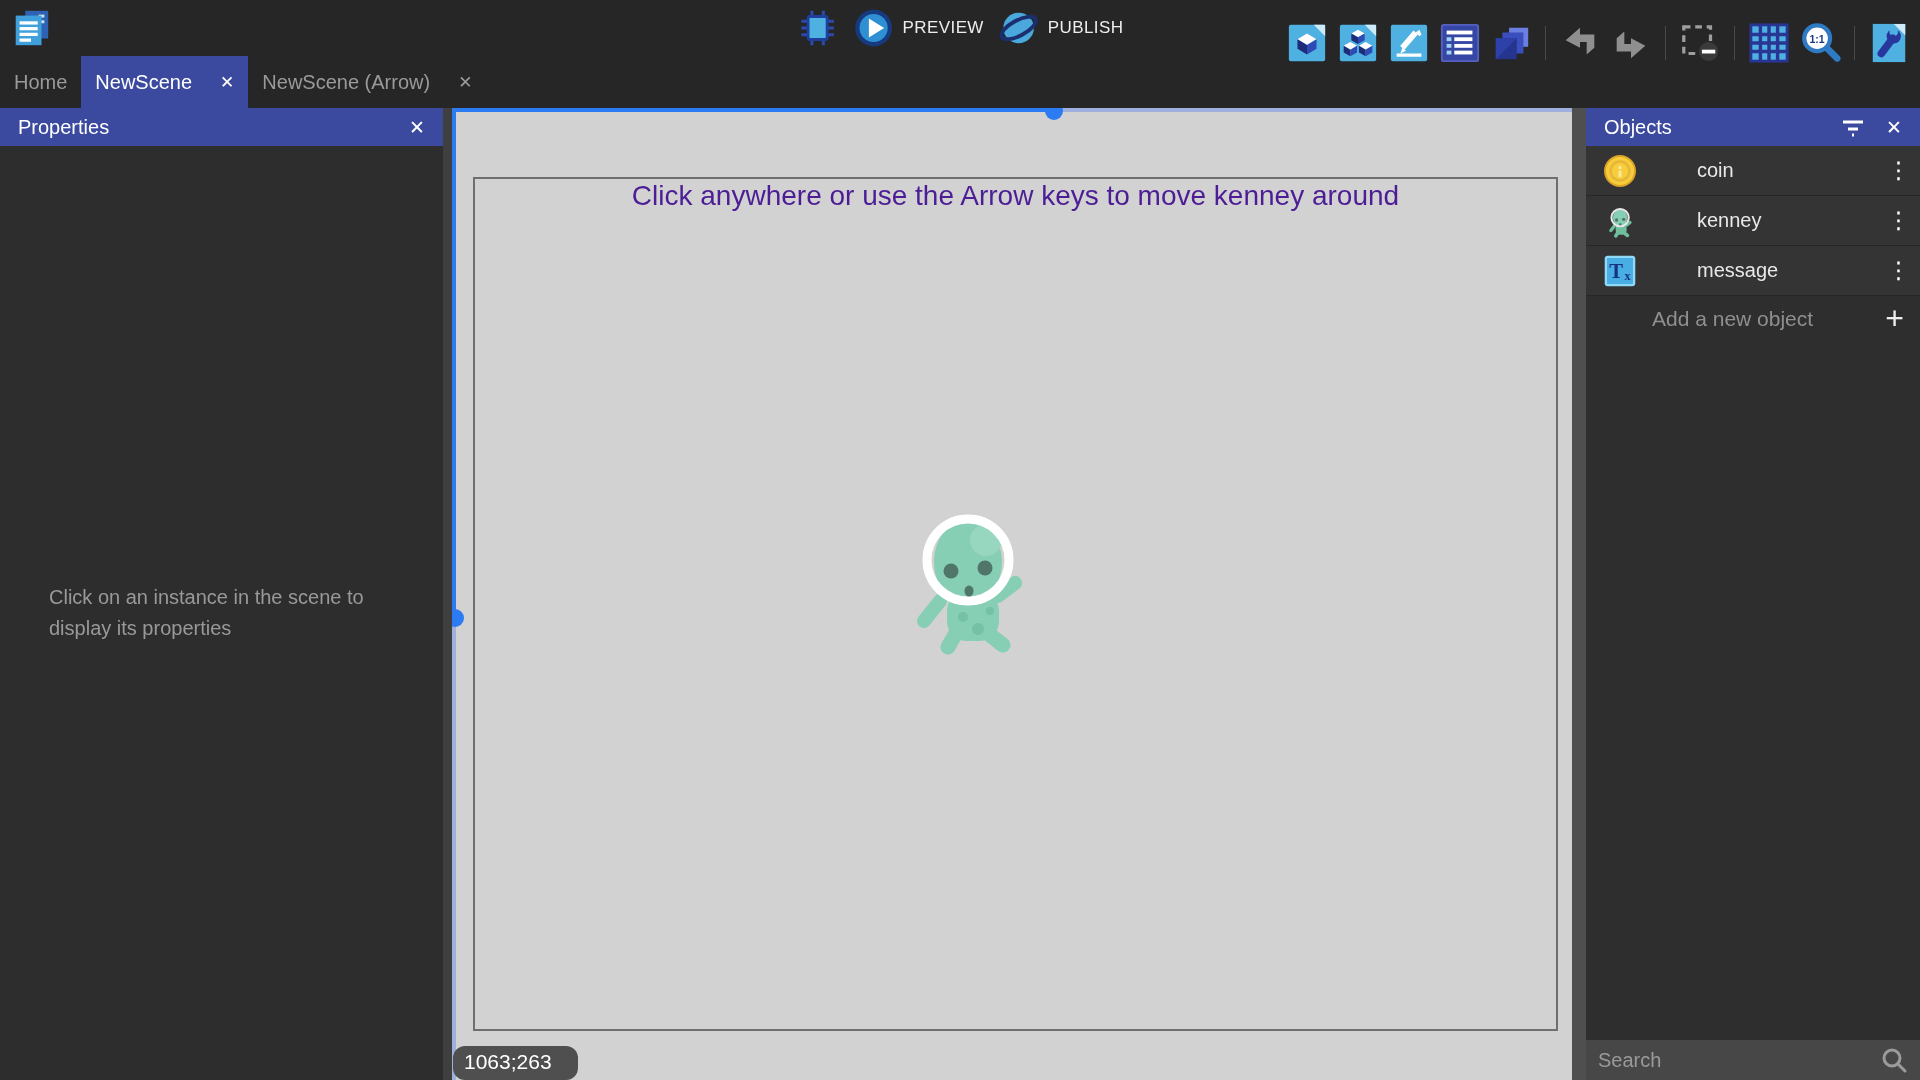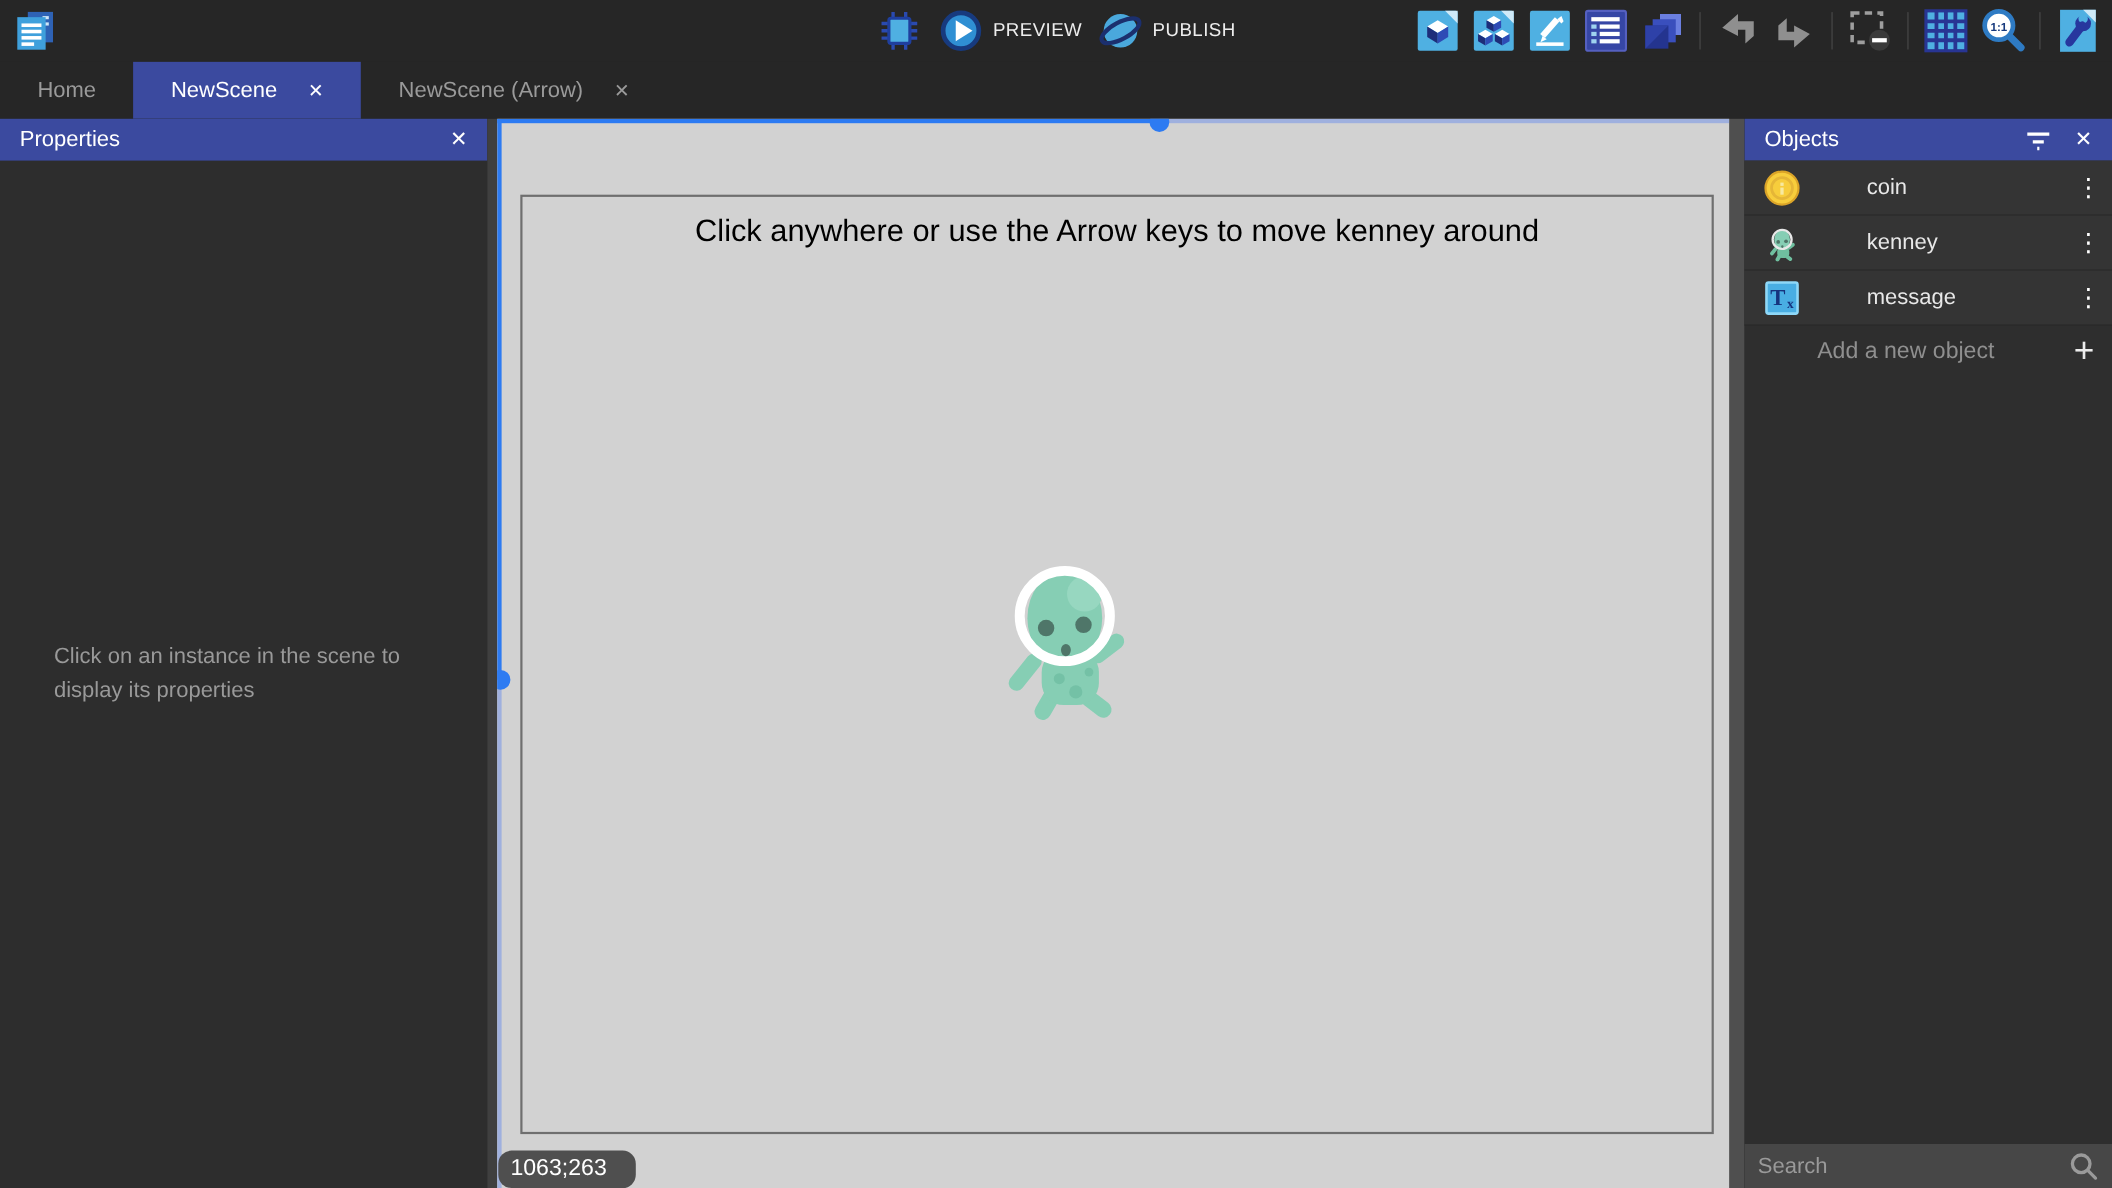--- a/index.html
+++ b/index.html
@@ -5,29 +5,29 @@
   * { margin:0; padding:0; box-sizing:border-box; }
   html,body { width:1920px; height:1080px; overflow:hidden; background:#262626;
               font-family:"Liberation Sans", sans-serif; }
   .app { width:1920px; height:1080px; display:flex; flex-direction:column; }
 
   
   .toolbar { height:56px; background:#262626; position:relative; flex:0 0 auto; }
   .menu-btn { position:absolute; left:10px; top:7px; width:44px; height:44px; cursor:pointer; }
   .tb-center { position:absolute; left:50%; top:0; transform:translateX(-50%); height:56px;
                display:flex; align-items:center; gap:14px; }
-  .tb-right { position:absolute; right:10px; top:0; height:56px; display:flex; align-items:center; gap:9px; }
+  .tb-right { position:absolute; right:10px; top:15px; height:56px; display:flex; align-items:center; gap:9px; }
   .tb-btn { display:flex; align-items:center; gap:8px; cursor:pointer; }
   .tb-label { color:#ededed; font-size:17px; letter-spacing:.4px; }
   .tb-sep { width:1px; height:34px; background:#4a4a4a; margin:0 4px; }
   .icon40 { width:42px; height:42px; display:block; }
 
   
   .tabbar { height:52px; background:#262626; display:flex; align-items:stretch; flex:0 0 auto; }
-  .tab { display:flex; align-items:center; padding:0 34px; font-size:20px; color:#9a9a9a; cursor:pointer; }
+  .tab { display:flex; align-items:center; padding:0 14px; font-size:20px; color:#9a9a9a; cursor:pointer; }
   .tab .closex { margin-left:28px; font-size:17px; color:#9a9a9a; cursor:pointer; }
   .tab.active { background:#3b4a9f; color:#ffffff; }
   .tab.active .closex { color:#ffffff; }
 
   
   .main { flex:1; display:flex; min-height:0; }
   .panel-header { height:38px; background:#3b4a9f; display:flex; align-items:center;
                   padding:0 18px; color:#fff; font-size:20px; flex:0 0 auto; }
   .panel-header .hx { margin-left:auto; font-size:19px; color:#fff; cursor:pointer; }
 
@@ -43,21 +43,21 @@
   .sel-top-a { position:absolute; left:0; top:0; width:602px; height:4px; background:#2d7bf2; }
   .sel-top-b { position:absolute; left:602px; right:0; top:0; height:4px; background:#9fb0de; }
   .sel-left-a { position:absolute; left:0; top:0; width:4px; height:510px; background:#2d7bf2; }
   .sel-left-b { position:absolute; left:0; top:510px; bottom:0; width:4px; background:#9fb0de; }
   .handle { position:absolute; width:18px; height:18px; border-radius:50%; background:#2d7bf2; cursor:pointer; }
   .h-top { left:593px; top:-6px; }
   .h-left { left:-6px; top:501px; }
 
   .game-frame { position:absolute; left:21px; top:69px; width:1085px; height:854px;
                 border:2px solid #6f6f6f; }
-  .instruction { margin-top:15px; text-align:center; font-size:28px; color:#000000; cursor:default; }
+  .instruction { margin-top:1px; text-align:center; font-size:28px; color:#4c1d95; cursor:default; }
   .kenney { position:absolute; left:458px; top:387px; width:115px; height:162px; cursor:pointer; }
   .coords { position:absolute; left:1px; bottom:0; background:#4f4f4f; color:#ffffff;
             font-size:21px; padding:4px 26px 6px 11px;border-radius:12px; }
 
   
   .right-panel { width:334px; background:#2e2e2e; display:flex; flex-direction:column; }
   .obj-row { height:50px; background:#343434; border-bottom:1px solid #262626;
              display:flex; align-items:center; padding-left:16px; cursor:pointer;gap:35px; }
   .obj-icon { width:36px; height:36px; display:flex; align-items:center; justify-content:center; }
   .obj-label { margin-left:24px; color:#e8e8e8; font-size:20px; }

